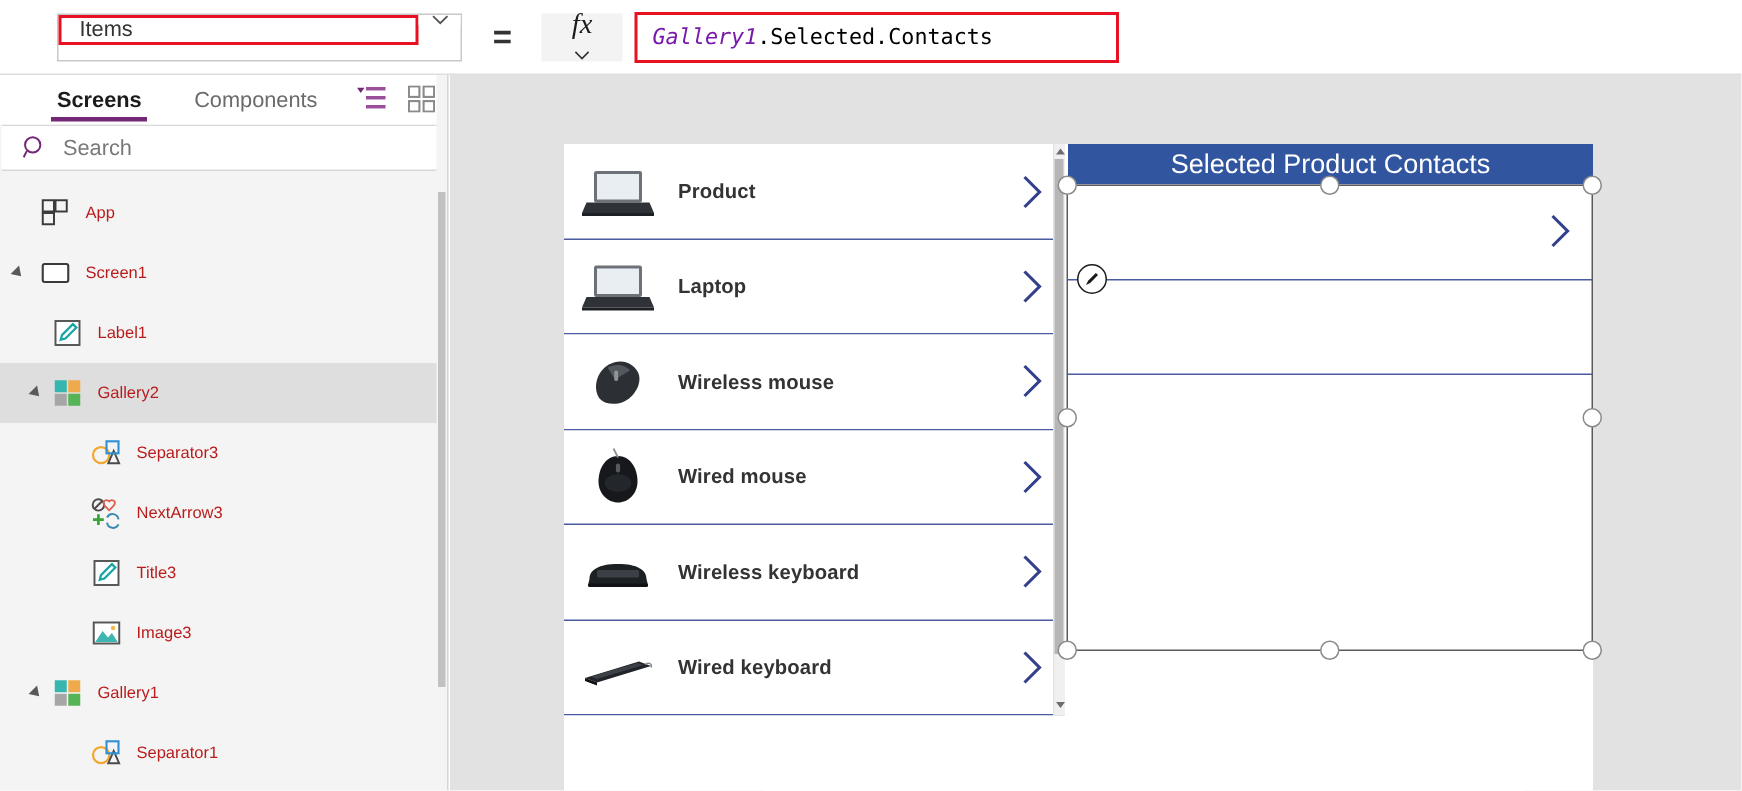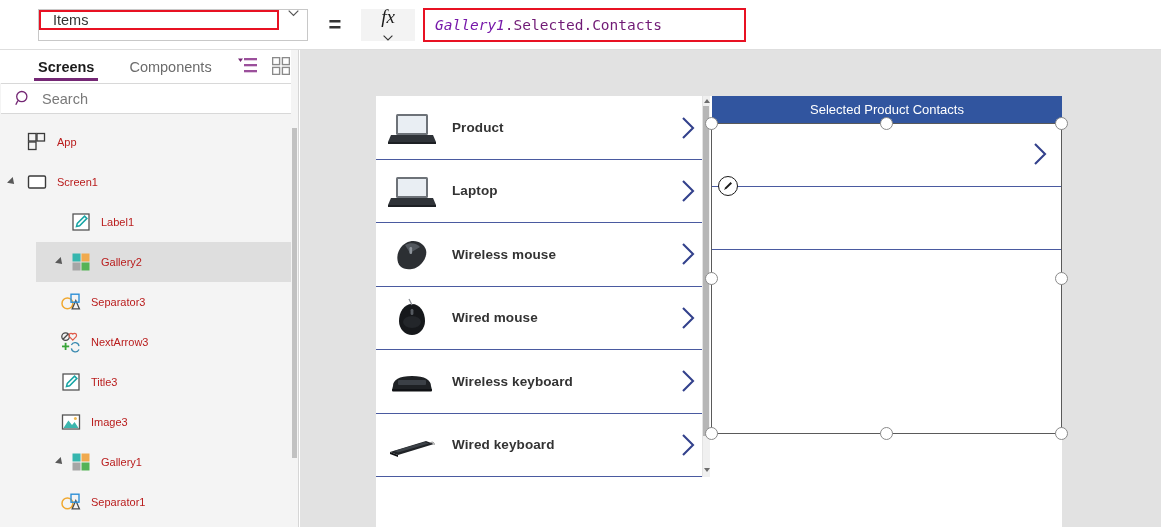--- a/index.html
+++ b/index.html
@@ -76,21 +76,21 @@
     display: flex; align-items: center;
     padding-left: 10px;
     font-family: "DejaVu Sans Mono", monospace;
     font-size: 14.5px;
     white-space: nowrap;
   }
   .tok-ident {
     color: #7719aa;
     font-style: italic;
   }
-  .tok-plain { color: #701a75; }
+  .tok-plain { color: #000000; }
 
   
   .sidebar {
     position: absolute; left: 0; top: 50px;
     width: 299px; height: 477px;
     background: #f4f4f4;
     border-right: 1px solid #d6d6d6;
     overflow: hidden;
   }
   .sb-tabs {
@@ -168,21 +168,21 @@
   .tree-ico {
     width: 22px; height: 22px;
     margin-right: 9px;
     flex: 0 0 auto;
     display: block;
   }
   .tree-label { white-space: nowrap; }
 
   
   .lvl0 { padding-left: 26px; }
-  .lvl1 { padding-left: 34px; margin-left: 36px; }
+  .lvl1 { padding-left: 34px; }
   .lvl2 { padding-left: 60px; }
   .lvl0 .tw-arrow { left: 9px; }
   .lvl1 .tw-arrow { left: 21px; }
 
   .sb-scroll-track {
     position: absolute;
     right: 0; top: 0;
     width: 7px; height: 477px;
     background: #f4f4f4;
   }
@@ -271,21 +271,21 @@
     left: 336px; top: 0;
     width: 350px; height: 381px;
   }
   .gal-right-header {
     position: absolute;
     left: 0; top: 0;
     width: 350px; height: 27px;
     background: #31559f;
     color: #ffffff;
     display: flex; align-items: center; justify-content: center;
-    font-size: 13px;
+    font-size: 18px;
     font-weight: normal;
   }
   .gal-right-body {
     position: absolute;
     left: 0; top: 27px;
     width: 350px; height: 354px;
     background: #ffffff;
   }
   .gr-row {
     position: relative;

